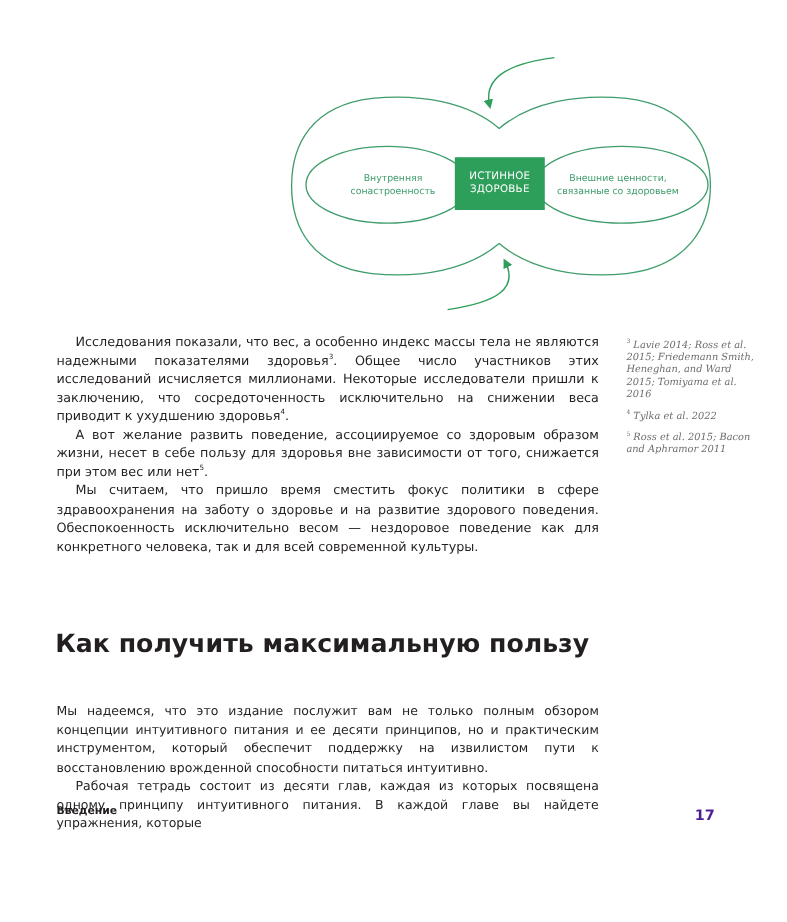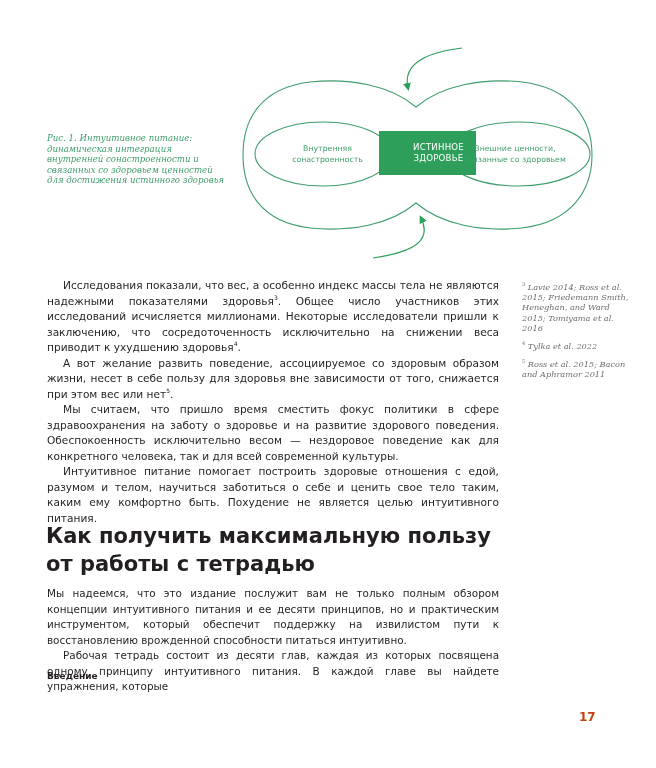--- a/index.html
+++ b/index.html
@@ -9,21 +9,21 @@
   .caption { position: absolute; left: 47px; top: 133px; width: 180px;
              font-family: "DejaVu Serif", serif; font-style: italic;
              font-size: 8.6px; line-height: 10.5px; color: #3f9d6b; }
   .caption p { margin: 0 0 8px 0; }
 
   .diagram { position: absolute; left: 240px; top: 40px; width: 360px; height: 230px; }
   .diagram svg { position: absolute; left: 0; top: 0; }
   .center-box { position: absolute; left: 139px; top: 91px; width: 75px; height: 44px;
                 background: #2e9e5b; color: #ffffff; font-size: 8.6px; line-height: 11px;
                 text-align: center; display: flex; align-items: center; justify-content: center;
-                letter-spacing: 0.2px; padding-left: 22px; }
+                letter-spacing: 0.2px; }
   .lobe-label { position: absolute; color: #3f9d6b; font-size: 7.8px; line-height: 11px;
                 text-align: center; }
   .lobe-left { left: 40px; top: 103px; width: 95px; }
   .lobe-right { left: 215px; top: 103px; width: 120px; }
 
   .body-text { position: absolute; left: 47px; width: 452px; font-size: 10.6px;
                line-height: 15.5px; color: #231f20; text-align: justify; }
   .body-text p { margin: 0; text-indent: 16px; }
   .body-text p.noindent { text-indent: 0; }
   .body-text sup { font-size: 6px; vertical-align: 5px; line-height: 0; }
@@ -33,27 +33,26 @@
   .notes { position: absolute; left: 522px; top: 282px; width: 110px;
            font-family: "DejaVu Serif", serif; font-style: italic; font-size: 8.2px;
            line-height: 10.2px; color: #6d6e71; }
   .notes p { margin: 0 0 8px 0; }
   .notes sup { font-size: 5px; vertical-align: 4px; line-height: 0; font-style: normal; }
 
   .heading { position: absolute; left: 46px; top: 522px; width: 470px;
              font-size: 21px; line-height: 28px; color: #231f20; font-weight: bold; margin: 0; }
 
   .footer-left { position: absolute; left: 47px; top: 671px; font-size: 9px; font-weight: bold; color: #231f20; text-align: right; }
-  .footer-right { position: absolute; left: 579px; top: 710px; font-size: 12px; font-weight: bold; color: #c2410c; }
+  .footer-right { position: absolute; left: 579px; top: 672px; font-size: 12px; font-weight: bold; color: #4c1d95; }
 </style>
 </head>
 <body>
 
 <div class="caption">
-  <p>Рис. 1. Интуитивное питание: динамическая интеграция внутренней сонастроенности и связанных со здоровьем ценностей для достижения истинного здоровья</p>
 </div>
 
 <div class="diagram">
   <svg width="360" height="230" viewBox="0 0 360 230">
     <defs>
       <marker id="arrowhead" markerWidth="8" markerHeight="8" refX="5" refY="4" orient="auto" markerUnits="userSpaceOnUse">
         <path d="M0,0 L8,4 L0,8 Z" fill="#2e9e5b"></path>
       </marker>
     </defs>
 
@@ -81,32 +80,30 @@
   <div class="lobe-label lobe-left">
     <div>Внутренняя</div>
     <div>сонастроенность</div>
   </div>
 </div>
 
 <div class="body-text block-a">
   <p><span>Исследования показали, что вес, а особенно индекс массы тела не являются надежными показателями здоровья</span><sup>3</sup><span>. Общее число участников этих исследований исчисляется миллионами. Некоторые исследователи пришли к заключению, что сосредоточенность исключительно на снижении веса приводит к ухудшению здоровья</span><sup>4</sup><span>.</span></p>
   <p><span>А вот желание развить поведение, ассоциируемое со здоровым образом жизни, несет в себе пользу для здоровья вне зависимости от того, снижается при этом вес или нет</span><sup>5</sup><span>.</span></p>
   <p>Мы считаем, что пришло время сместить фокус политики в сфере здравоохранения на заботу о здоровье и на развитие здорового поведения. Обеспокоенность исключительно весом — нездоровое поведение как для конкретного человека, так и для всей современной культуры.</p>
-  <p>Интуитивное питание помогает построить здоровые отношения с едой, разумом и телом, научиться заботиться о себе и ценить свое тело таким, каким ему комфортно быть. Похудение не является целью интуитивного питания.</p>
 </div>
 
 <div class="notes">
   <p><sup>3</sup> <span>Lavie 2014; Ross et al. 2015; Friedemann Smith, Heneghan, and Ward 2015; Tomiyama et al. 2016</span></p>
   <p><sup>4</sup> <span>Tylka et al. 2022</span></p>
   <p><sup>5</sup> <span>Ross et al. 2015; Bacon and Aphramor 2011</span></p>
 </div>
 
 <h2 class="heading">
   <div>Как получить максимальную пользу</div>
-  <div>от работы с тетрадью</div>
 </h2>
 
 <div class="body-text block-b">
   <p class="noindent">Мы надеемся, что это издание послужит вам не только полным обзором концепции интуитивного питания и ее десяти принципов, но и практическим инструментом, который обеспечит поддержку на извилистом пути к восстановлению врожденной способности питаться интуитивно.</p>
   <p>Рабочая тетрадь состоит из десяти глав, каждая из которых посвящена одному принципу интуитивного питания. В каждой главе вы найдете упражнения, которые</p>
 </div>
 
 <div class="footer-left">Введение</div>
 <div class="footer-right">17</div>
 

